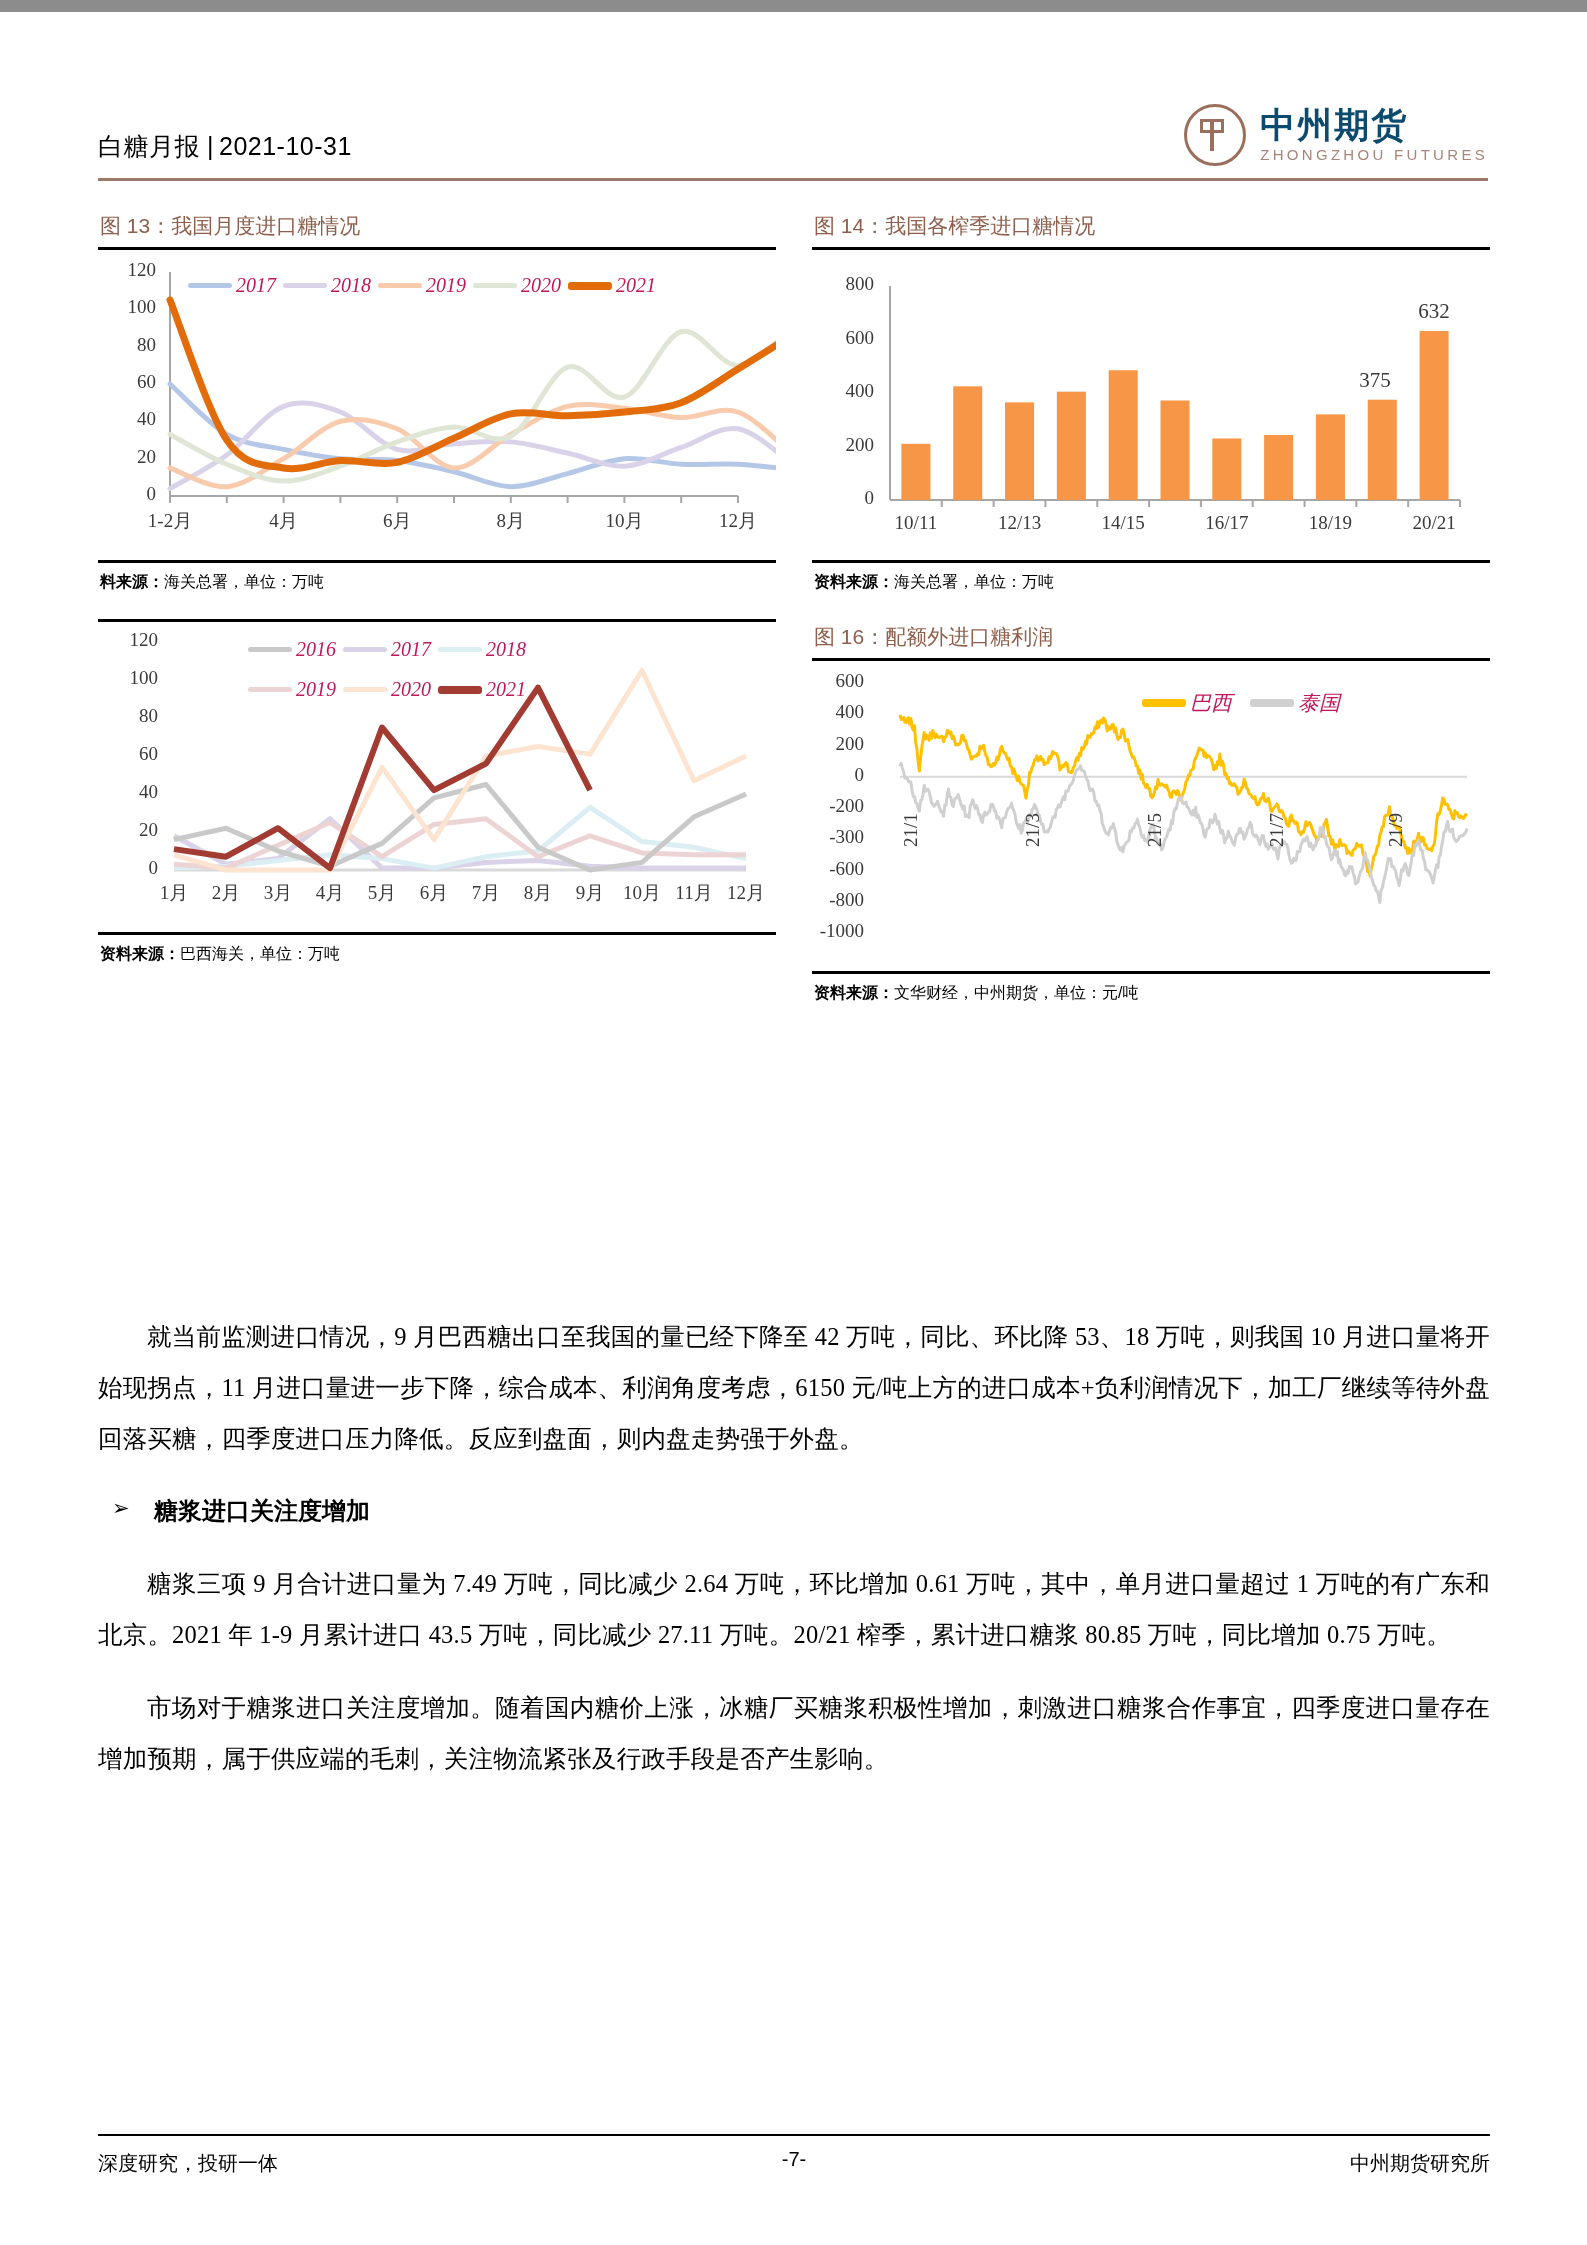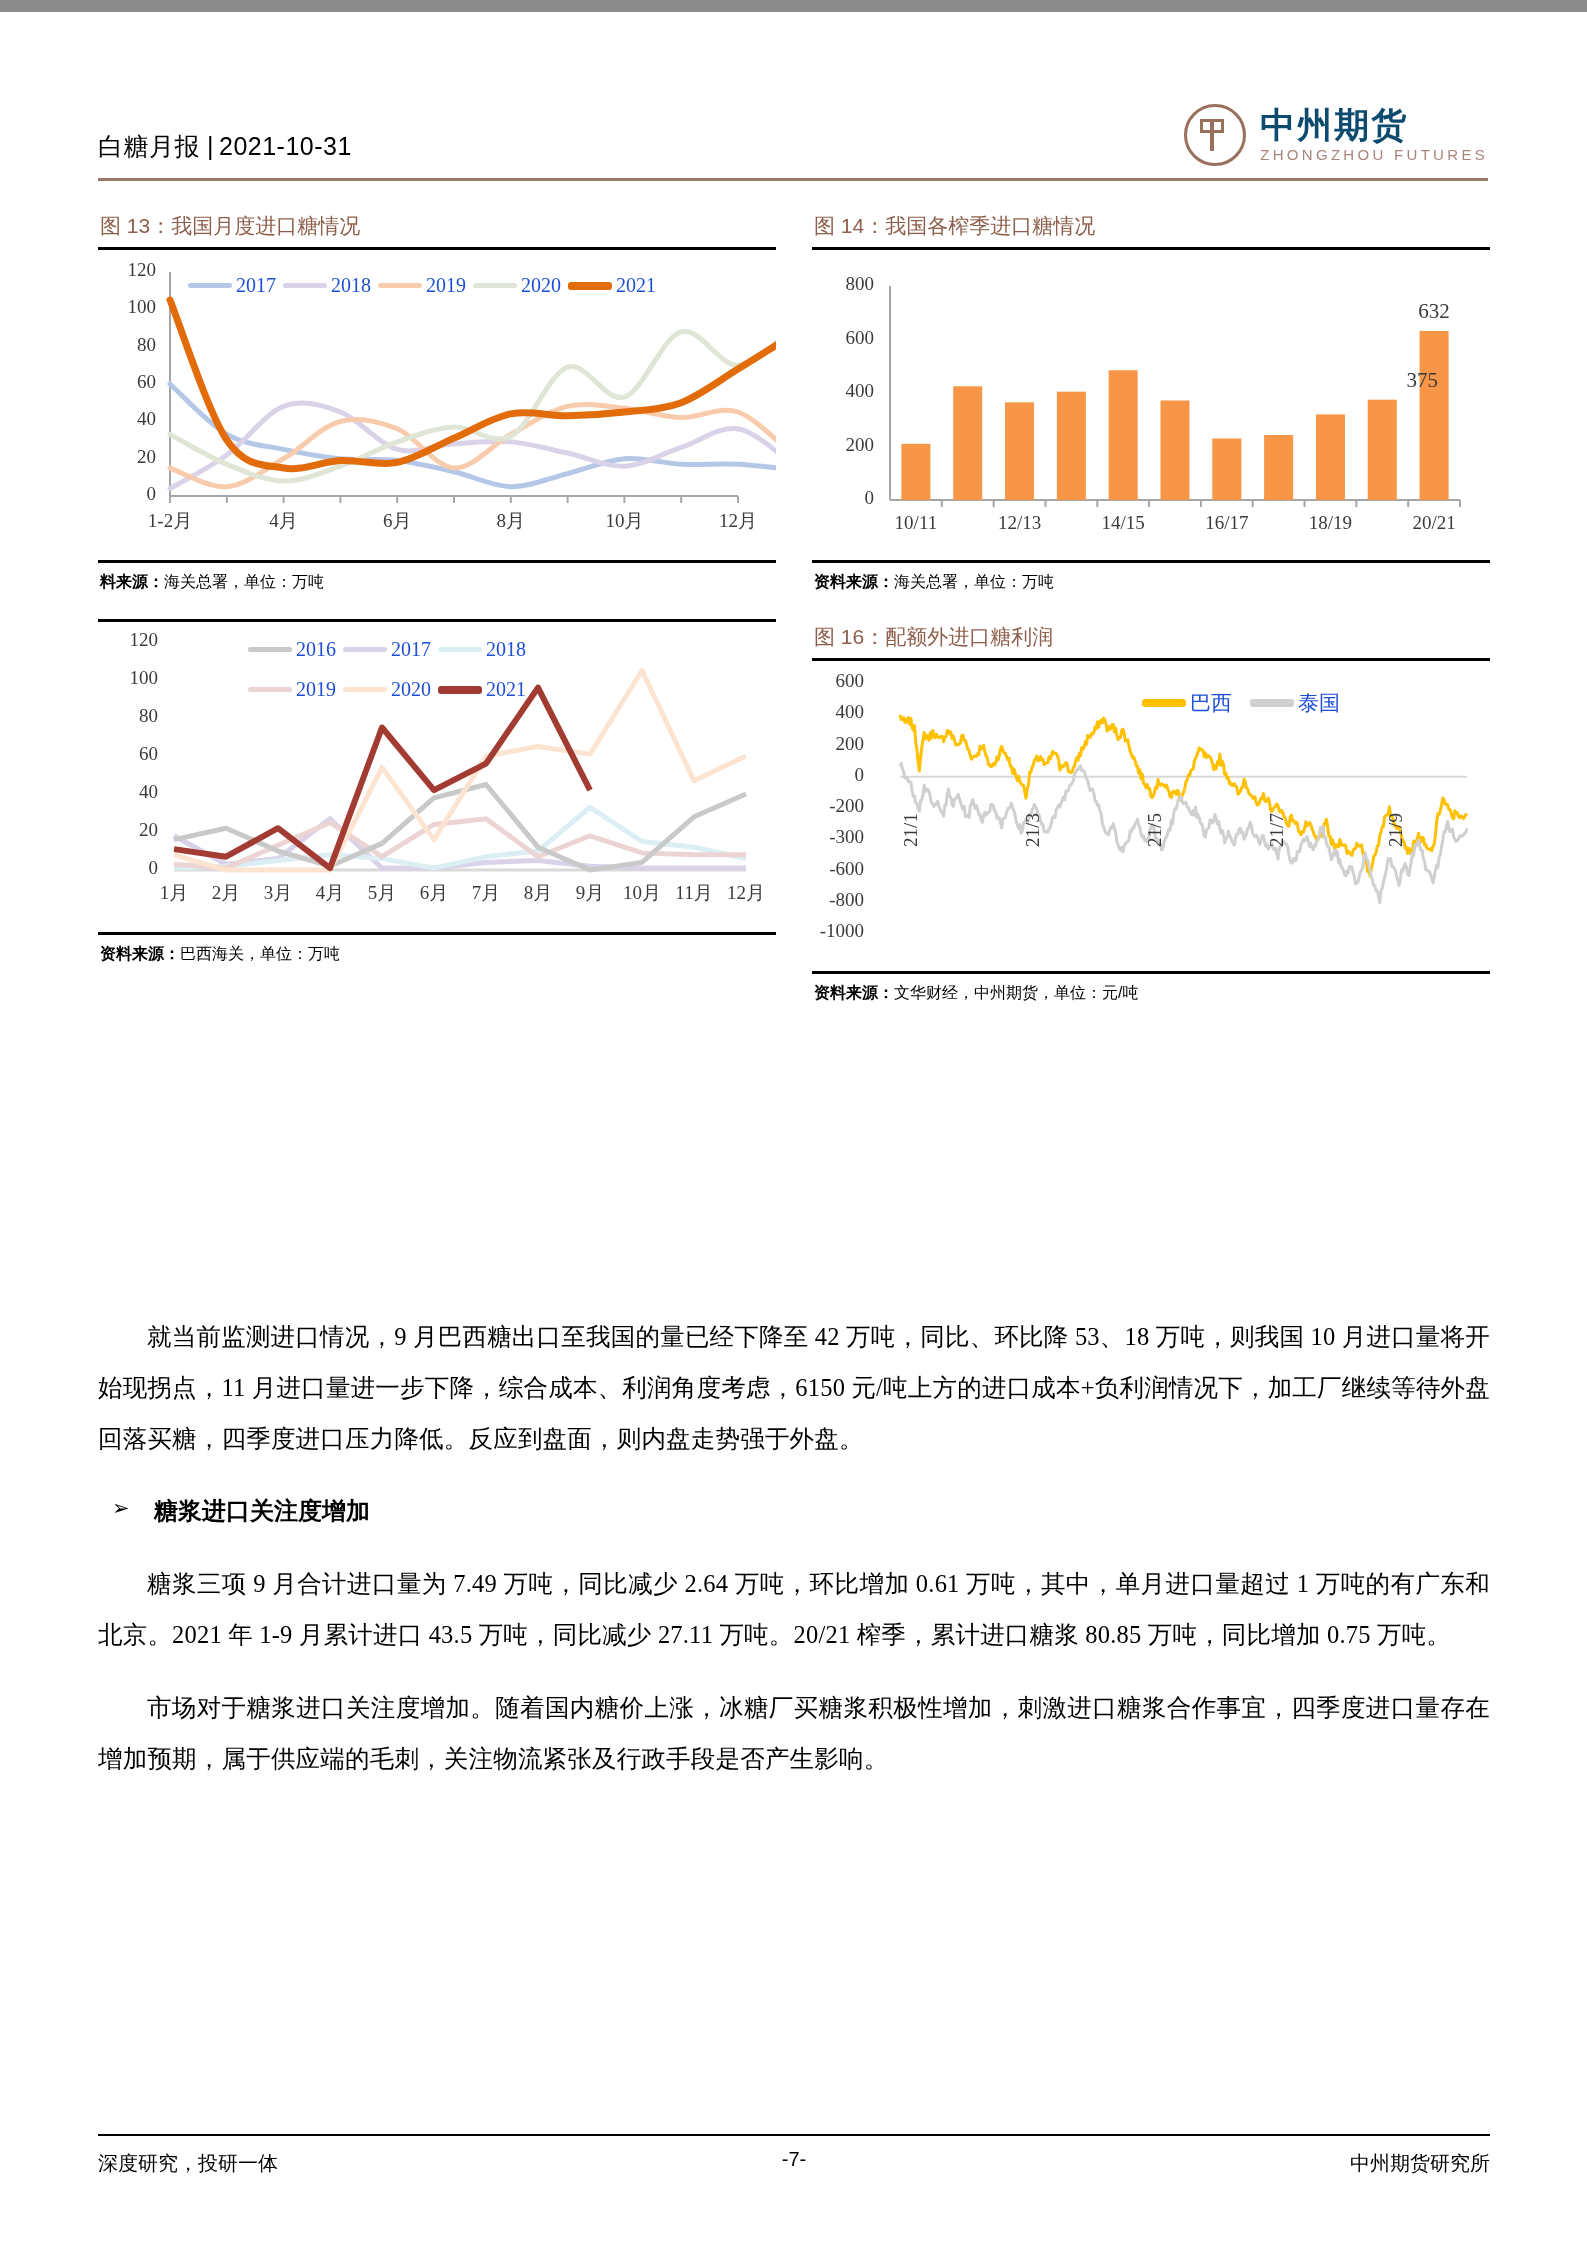--- a/index.html
+++ b/index.html
@@ -155,21 +155,22 @@
     text-align: center;
     white-space: nowrap;
   }
   .legend {
     position: absolute;
     display: flex;
     align-items: center;
     gap: 7px;
     font-family: "Liberation Serif", serif;
     font-size: 20px;
-    color: #1d4ed8;
+    color: #be185d;
+    font-style: italic;
   }
   .legend .swatch {
     display: inline-block;
     width: 44px;
     height: 5px;
     border-radius: 3px;
   }
   .legend.bold .swatch { height: 7px; }
   .legend-item { display: flex; align-items: center; gap: 4px; }
   .bar-label {
@@ -358,21 +359,21 @@
               <div class="ytick" style="left: 6px; top: 76.5px;">600</div>
               <div class="ytick" style="left: 6px; top: 130px;">400</div>
               <div class="ytick" style="left: 6px; top: 183.5px;">200</div>
               <div class="ytick" style="left: 6px; top: 237px;">0</div>
               <div class="xtick" style="left: 43.9091px; width: 120px; top: 262px;">10/11</div>
               <div class="xtick" style="left: 147.545px; width: 120px; top: 262px;">12/13</div>
               <div class="xtick" style="left: 251.182px; width: 120px; top: 262px;">14/15</div>
               <div class="xtick" style="left: 354.818px; width: 120px; top: 262px;">16/17</div>
               <div class="xtick" style="left: 458.455px; width: 120px; top: 262px;">18/19</div>
               <div class="xtick" style="left: 562.091px; width: 120px; top: 262px;">20/21</div>
-              <div class="bar-label" style="left: 526px; width: 100px; top: 117.688px; text-align: right;">375</div>
+              <div class="bar-label" style="left: 513px; width: 100px; top: 117.688px;">375</div>
               <div class="bar-label" style="left: 572.091px; width: 100px; top: 48.94px;">632</div>
             </div>
         </div>
         <div class="fig-src">
           <b>资料来源：</b><span>海关总署，单位：万吨</span>
         </div>
       </div>
     </div>
 
     <div class="fig-gap"></div>

